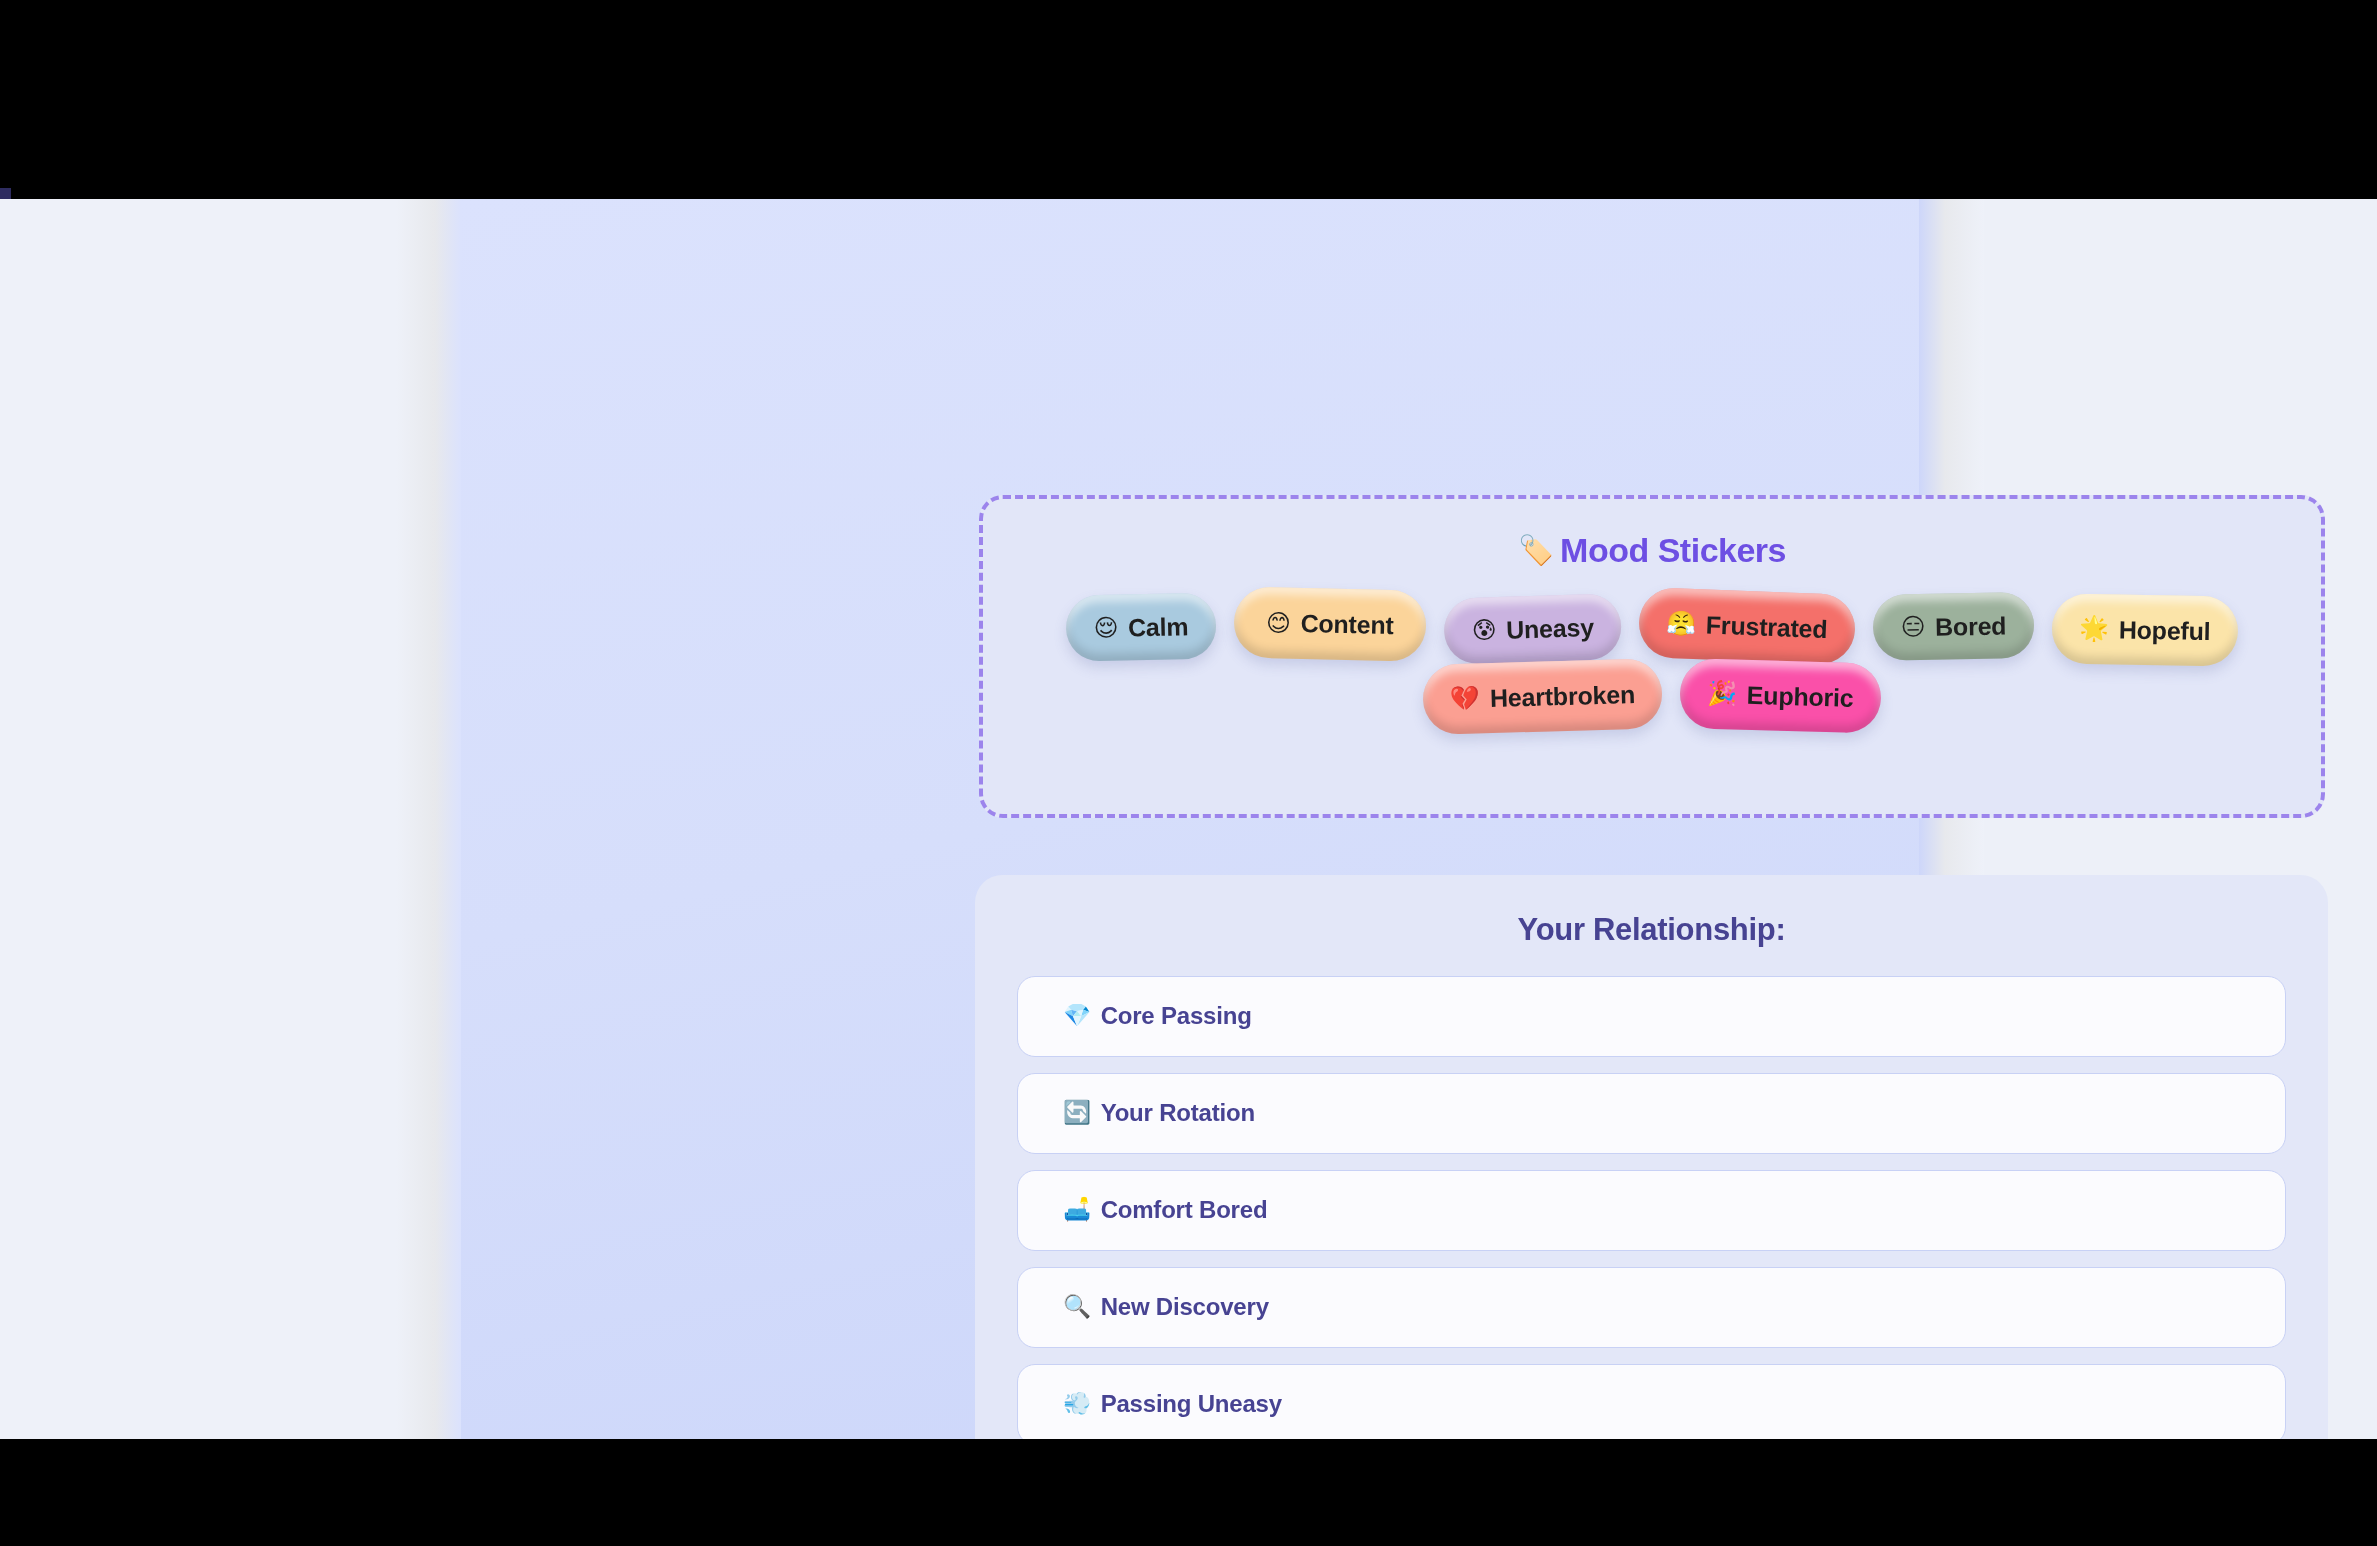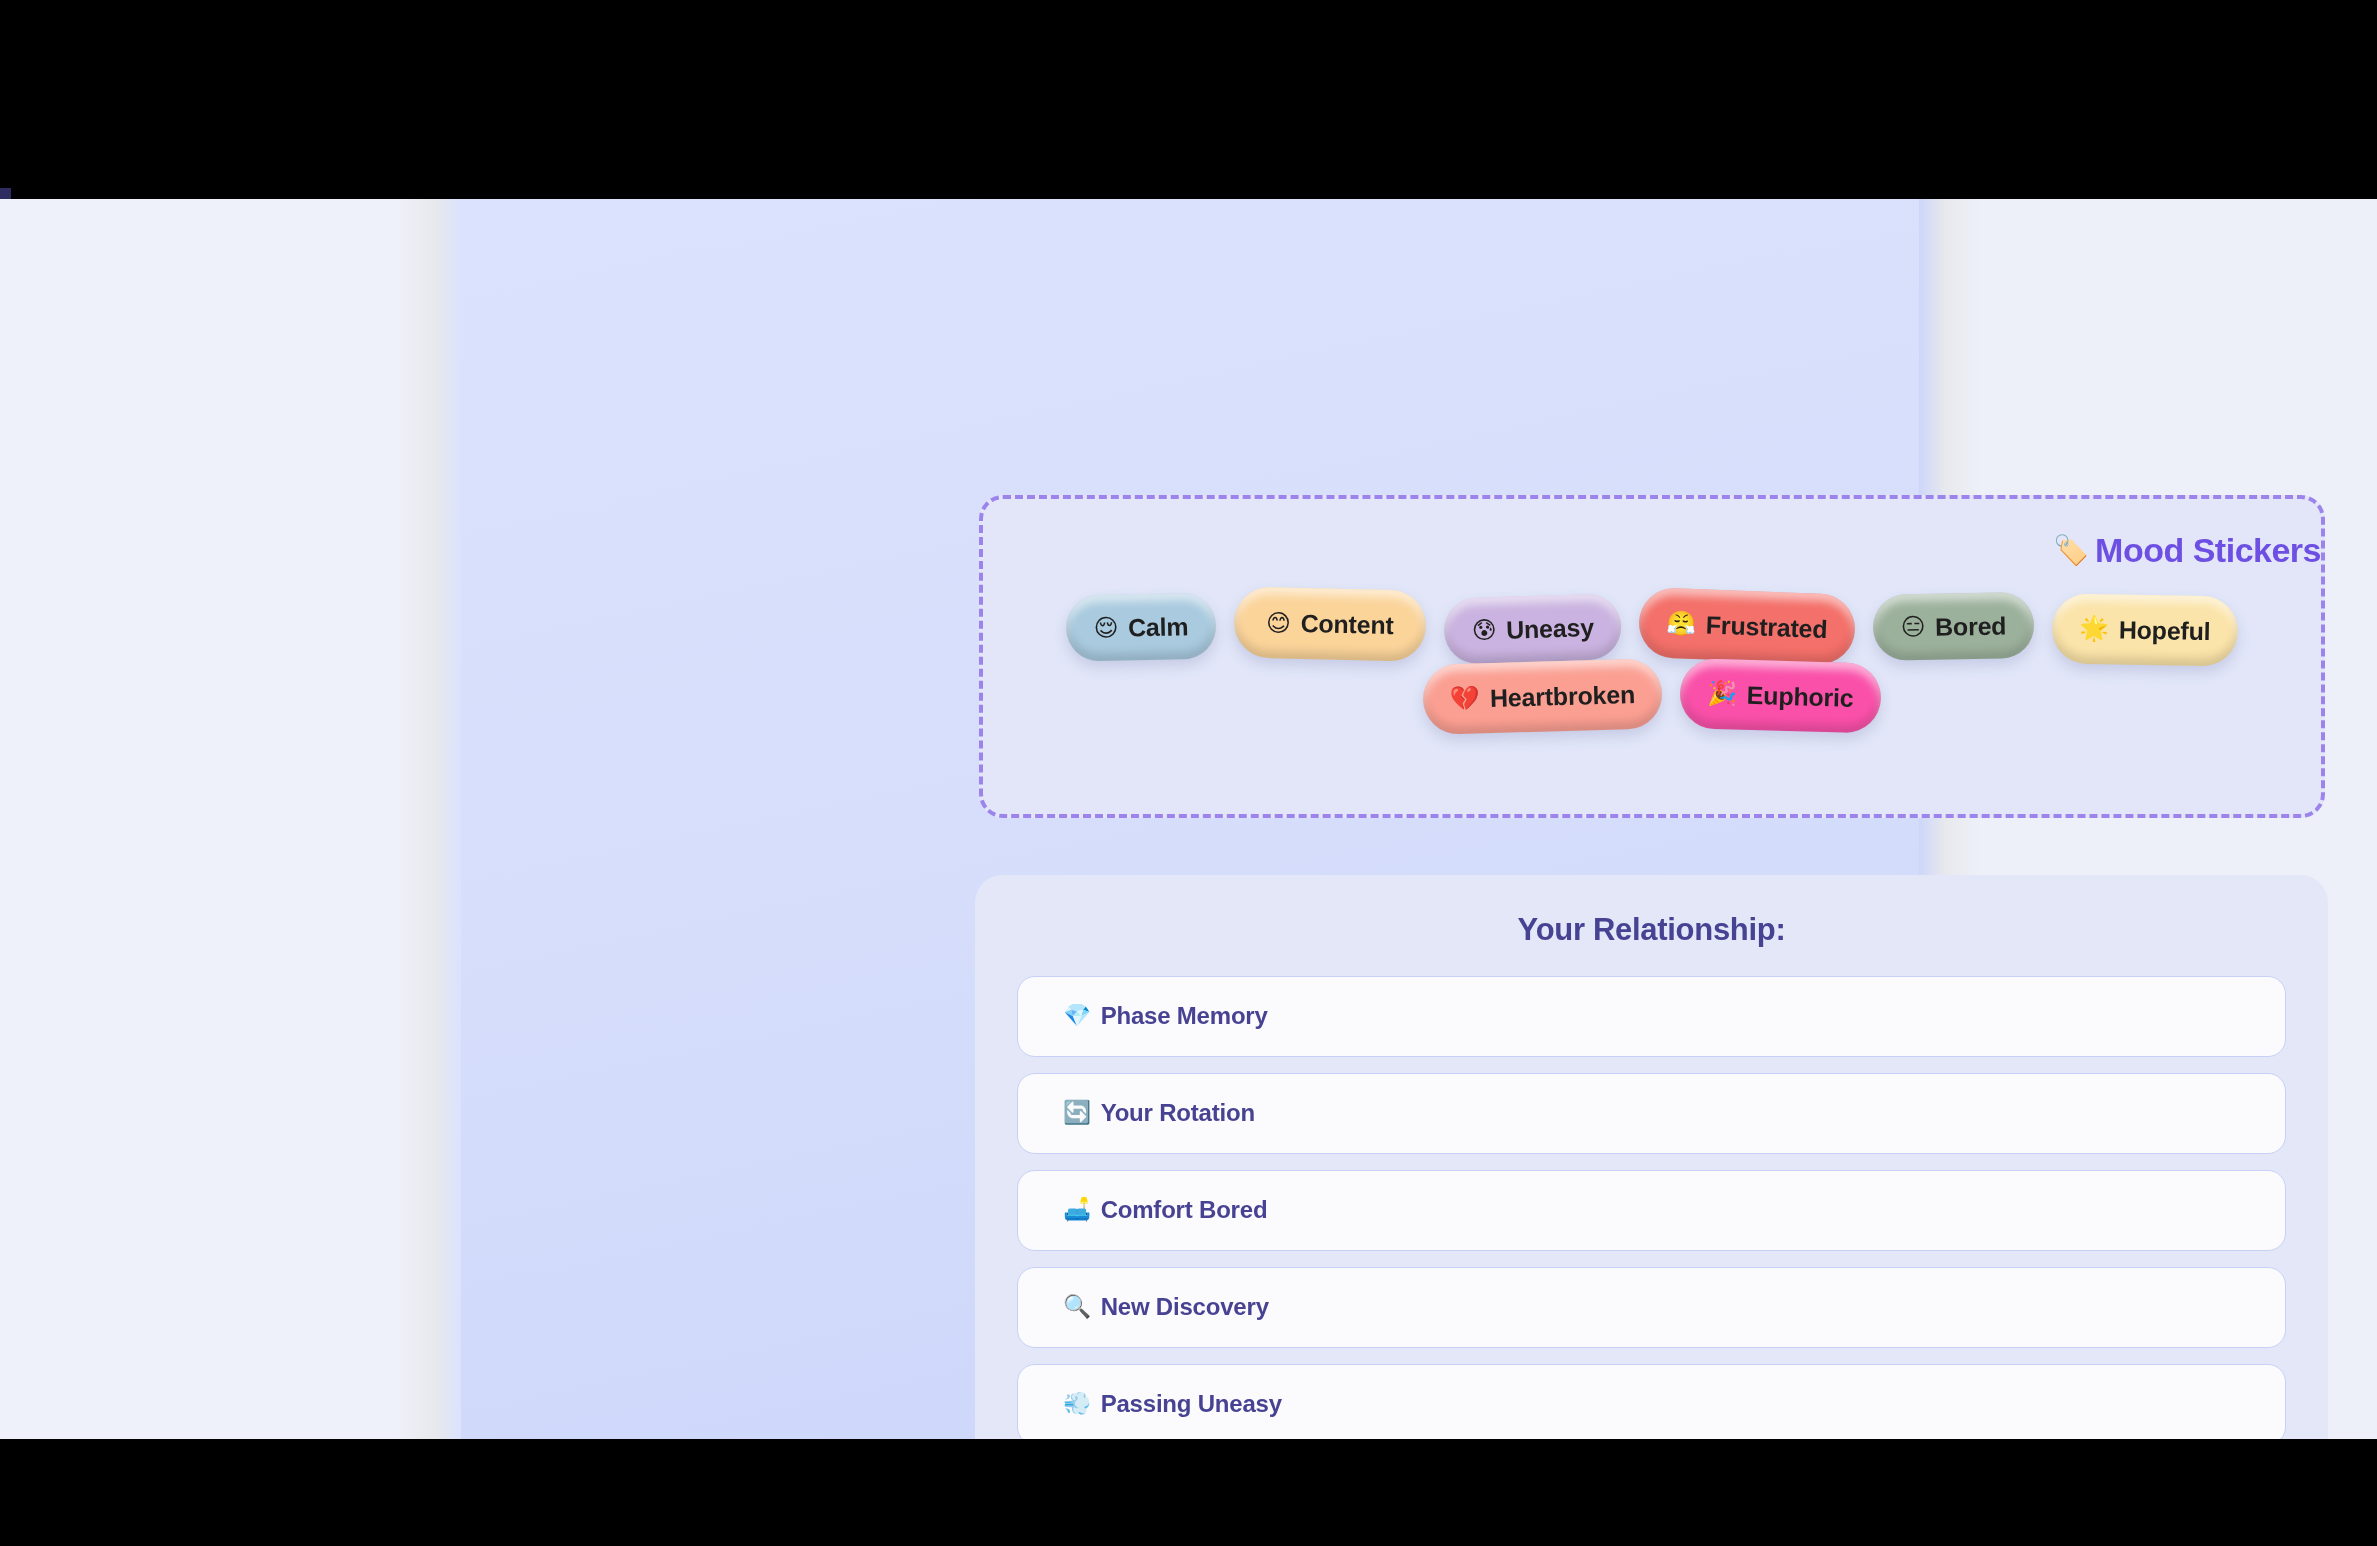--- a/index.html
+++ b/index.html
@@ -74,21 +74,21 @@
     left: 518px;
     top: 296px;
     width: 1346px;
     height: 323px;
     border: 4px dashed #9c84ec;
     border-radius: 24px;
     background: #e2e6f8;
   }
 
   .panel-title {
-    text-align: right;
+    text-align: center;
     margin-top: 32px;
     font-size: 34px;
     font-weight: 700;
     letter-spacing: -0.5px;
     color: #6d4fe3;
     white-space: nowrap;
   }
   .panel-title .ttl-emoji {
     font-size: 29px;
     margin-right: 6.5px;
@@ -245,21 +245,21 @@
         </div>
       </section>
 
       <section class="relationship-card">
         <h3 class="relationship-title">Your Relationship:</h3>
 
         <div class="rel-list">
 
           <div class="rel-item">
             <span class="emo">💎</span>
-            <span>Phase Memory</span>
+            <span>Core Passing</span>
           </div>
 
           <div class="rel-item">
             <span class="emo">🔄</span>
             <span>Your Rotation</span>
           </div>
 
           <div class="rel-item">
             <span class="emo">🛋️</span>
             <span>Comfort Bored</span>

